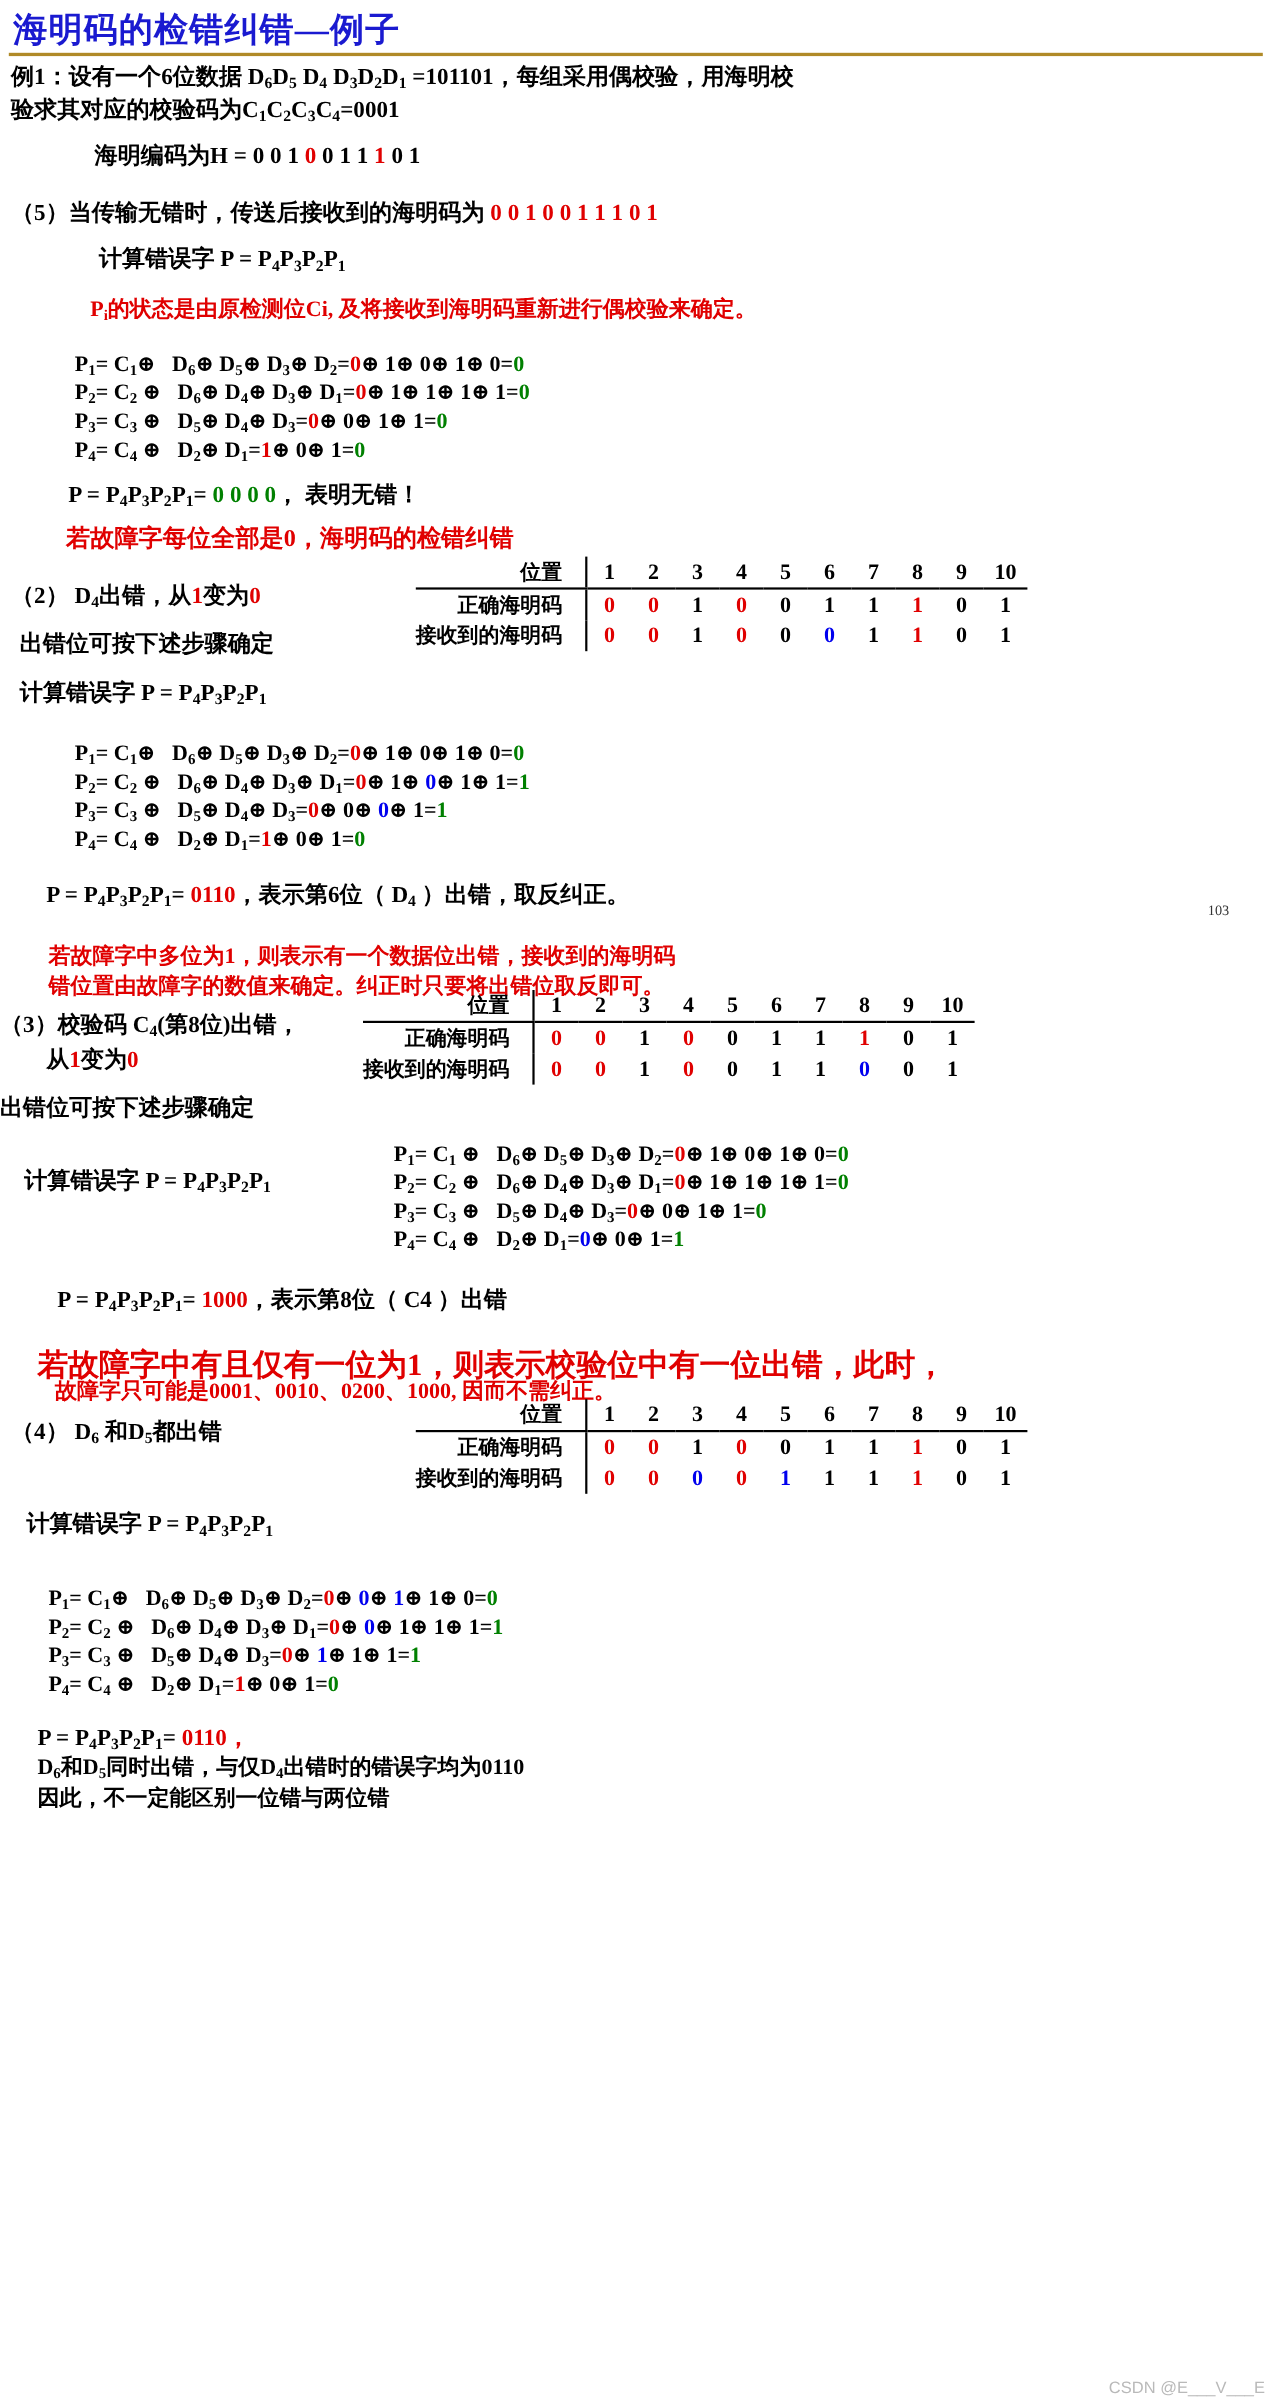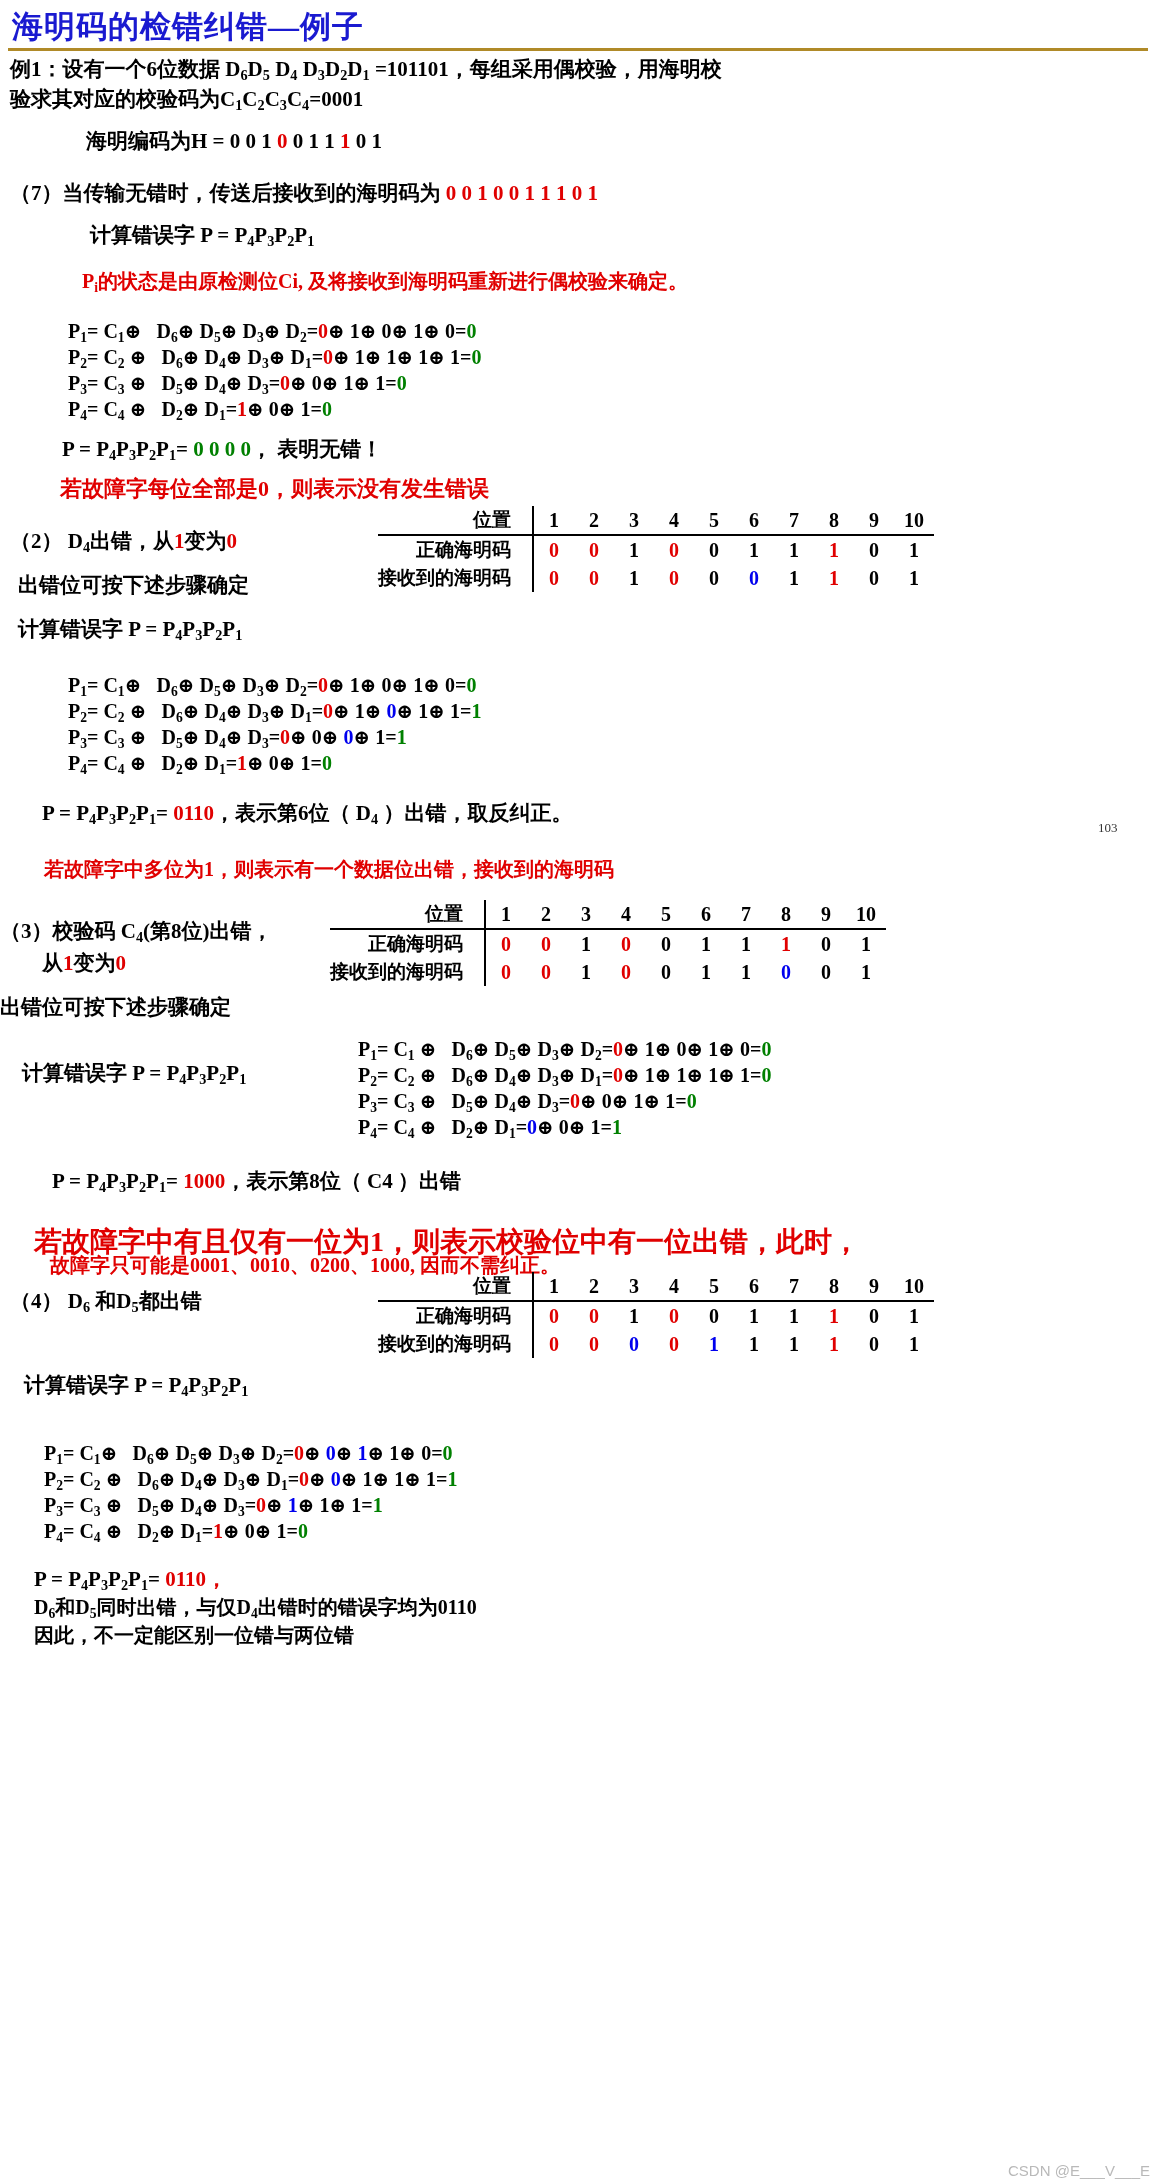--- a/index.html
+++ b/index.html
@@ -50,21 +50,21 @@
   </div>
   <div class="blk b" style="left:10px;top:86px;width:1130px;font-size:21px;">
     验求其对应的校验码为C<sub>1</sub>C<sub>2</sub>C<sub>3</sub>C<sub>4</sub>=0001
   </div>
 
   <div class="blk b" style="left:86px;top:128px;font-size:21px;">
     <span>海明编码为H = </span><span>0 0 1 <span class="red">0</span> 0 1 1 <span class="red">1</span> 0 1</span>
   </div>
 
   <div class="blk b" style="left:10px;top:180px;font-size:21px;">
-    <span>（7）当传输无错时，传送后接收到的海明码为 </span><span class="red">0 0 1 0 0 1 1 1 0 1</span>
+    <span>（5）当传输无错时，传送后接收到的海明码为 </span><span class="red">0 0 1 0 0 1 1 1 0 1</span>
   </div>
 
   <div class="blk b" style="left:90px;top:222px;font-size:21px;">
     计算错误字 P = P<sub>4</sub>P<sub>3</sub>P<sub>2</sub>P<sub>1</sub>
   </div>
 
   <div class="blk b red" style="left:82px;top:268px;font-size:20px;">
     P<sub>i</sub>的状态是由原检测位Ci, 及将接收到海明码重新进行偶校验来确定。
   </div>
 
@@ -78,21 +78,21 @@
     P<sub>3</sub>= C<sub>3</sub> ⊕ <span class="sp"></span>D<sub>5</sub>⊕ D<sub>4</sub>⊕ D<sub>3</sub>=<span class="red">0</span>⊕ 0⊕ 1⊕ 1=<span class="grn">0</span>
   </div>
   <div class="blk b" style="left:68px;top:396px;font-size:20px;">
     P<sub>4</sub>= C<sub>4</sub> ⊕ <span class="sp"></span>D<sub>2</sub>⊕ D<sub>1</sub>=<span class="red">1</span>⊕ 0⊕ 1=<span class="grn">0</span>
   </div>
 
   <div class="blk b" style="left:62px;top:436px;font-size:21px;">
     P = P<sub>4</sub>P<sub>3</sub>P<sub>2</sub>P<sub>1</sub>= <span class="grn">0 0 0 0</span><span>，  表明无错！</span>
   </div>
 
-  <div class="blk b red" style="left:60px;top:474px;font-size:22px;">若故障字每位全部是0，则表示没有发生错误</div>
+  <div class="blk b red" style="left:60px;top:474px;font-size:22px;">若故障字每位全部是0，海明码的检错纠错</div>
 
   <div class="blk b" style="left:10px;top:528px;font-size:21px;">
     （2） D<sub>4</sub>出错，从<span class="red">1</span>变为<span class="red">0</span>
   </div>
   <div class="blk b" style="left:18px;top:572px;font-size:21px;">出错位可按下述步骤确定</div>
   <div class="blk b" style="left:18px;top:616px;font-size:21px;">
     计算错误字 P = P<sub>4</sub>P<sub>3</sub>P<sub>2</sub>P<sub>1</sub>
   </div>
 
   <table class="tbl" style="left:378px;top:506px;">
@@ -150,20 +150,21 @@
   </div>
   <div class="blk b" style="left:68px;top:750px;font-size:20px;">
     P<sub>4</sub>= C<sub>4</sub> ⊕ <span class="sp"></span>D<sub>2</sub>⊕ D<sub>1</sub>=<span class="red">1</span>⊕ 0⊕ 1=<span class="grn">0</span>
   </div>
 
   <div class="blk b" style="left:42px;top:800px;font-size:21px;">
     P = P<sub>4</sub>P<sub>3</sub>P<sub>2</sub>P<sub>1</sub>= <span class="red">0110</span><span>，表示第6位（ D<sub>4</sub> ）出错，取反纠正。</span>
   </div>
 
   <div class="blk b red" style="left:44px;top:856px;font-size:20px;">若故障字中多位为1，则表示有一个数据位出错，接收到的海明码</div>
+  <div class="blk b red" style="left:44px;top:884px;font-size:20px;">错位置由故障字的数值来确定。纠正时只要将出错位取反即可。</div>
 
   <div class="pagenum" style="left:1098px;top:820px;">103</div>
 
   <div class="blk b" style="left:0px;top:918px;font-size:21px;">
     （3）校验码 C<sub>4</sub>(第8位)出错，
   </div>
   <div class="blk b" style="left:42px;top:950px;font-size:21px;">
     从<span class="red">1</span>变为<span class="red">0</span>
   </div>
   <div class="blk b" style="left:0px;top:994px;font-size:21px;">出错位可按下述步骤确定</div>

